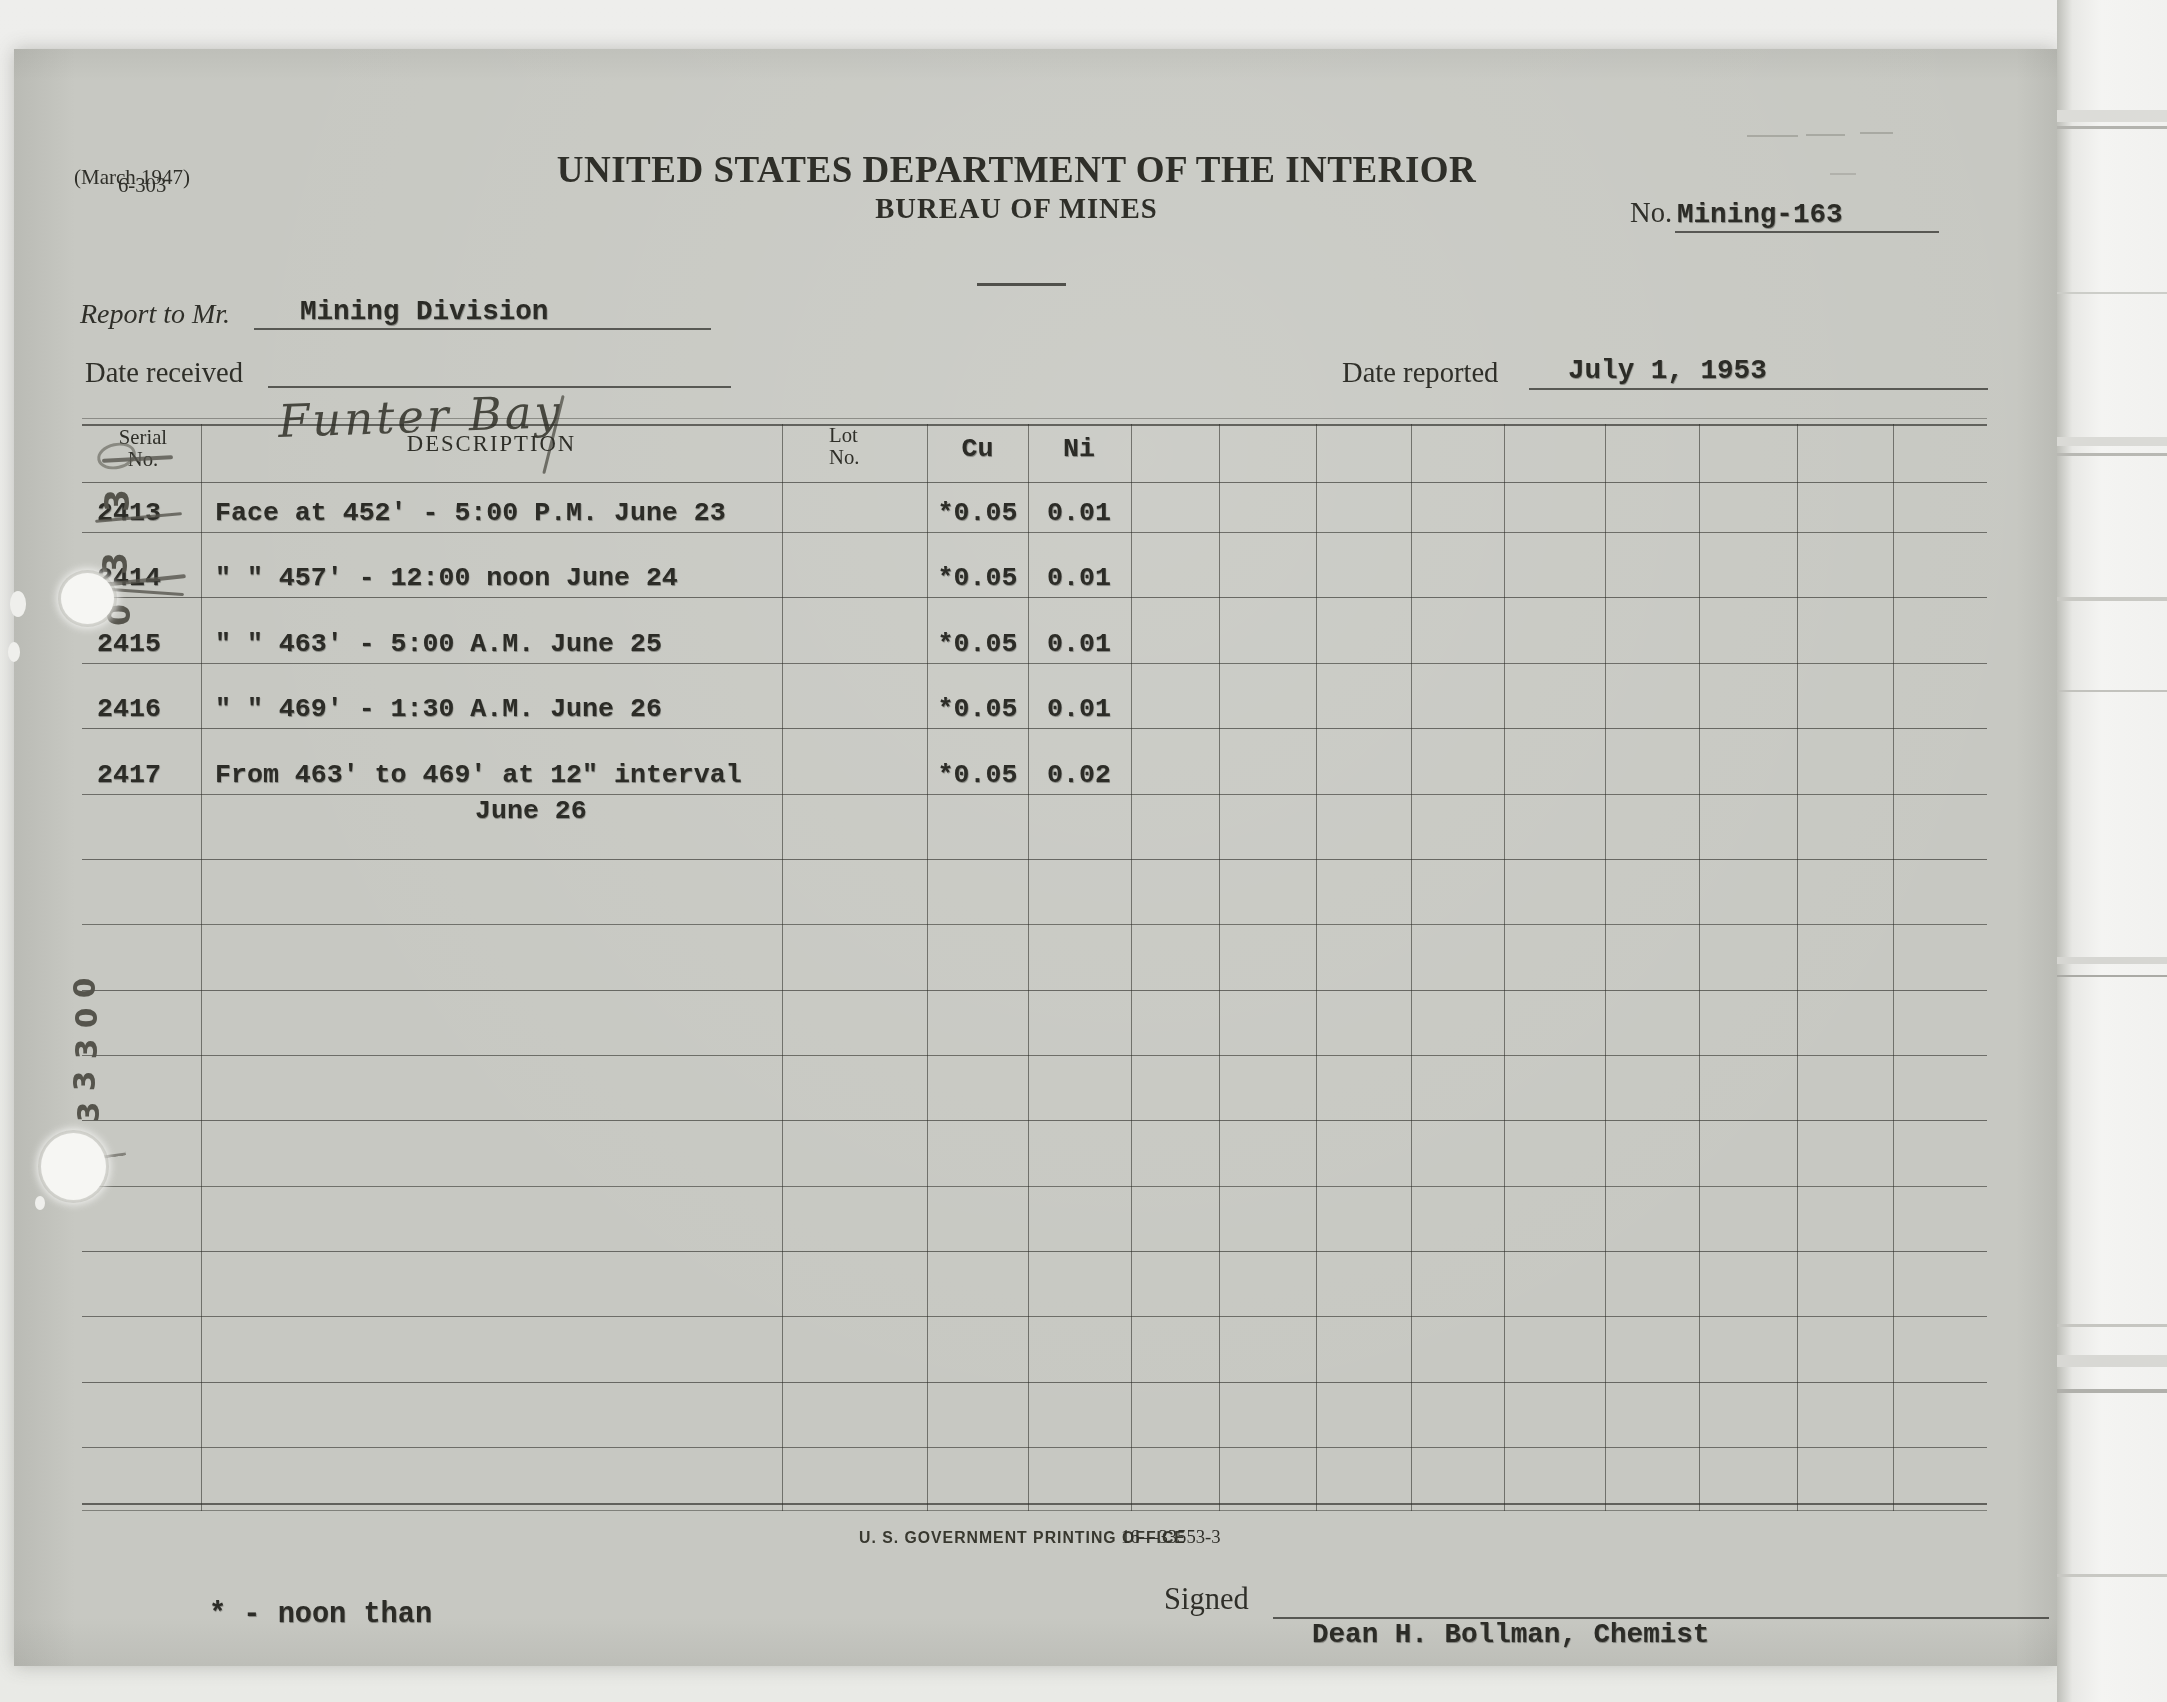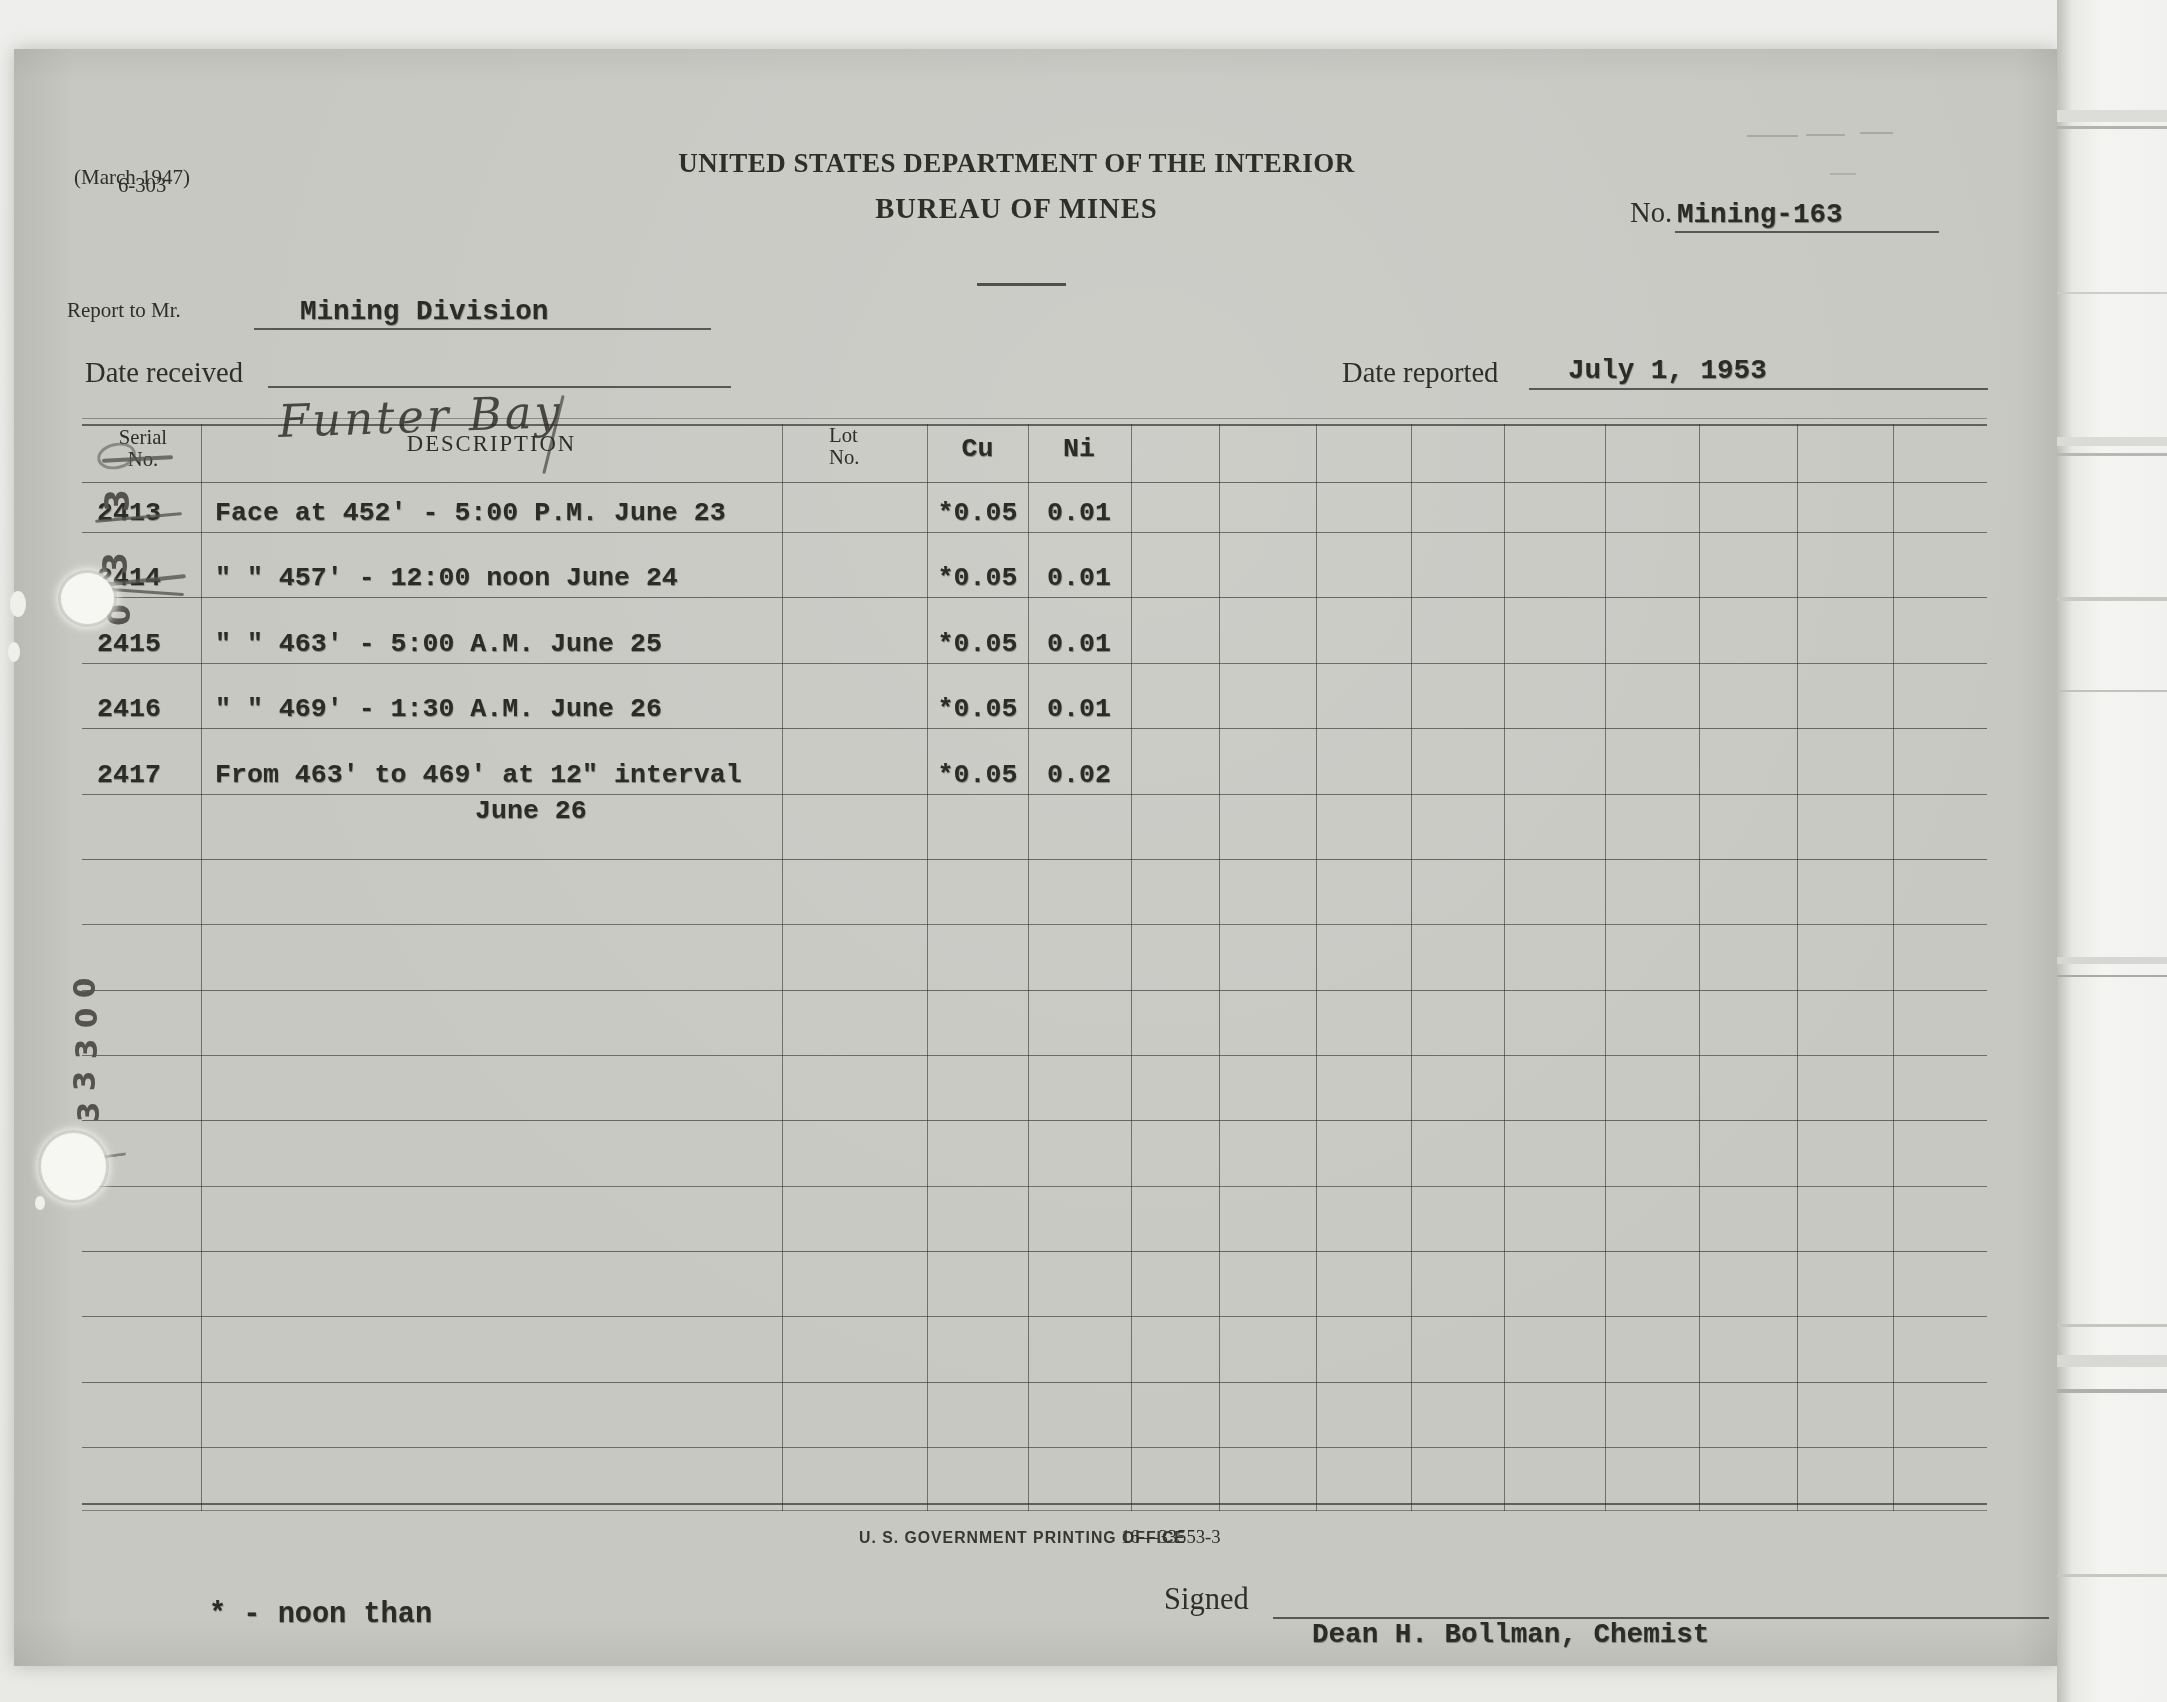--- a/index.html
+++ b/index.html
@@ -47,33 +47,33 @@
 </style>
 </head>
 <body>
 
 <div id="screen">
   <div class="paper"></div>
 
   <div class="t serif" style="left:118px;top:144px;font-size:20.7px;font-weight:400;margin-top:30px;">6-303</div>
   <div class="t serif" style="left:74px;top:165px;font-size:21px;text-align:right;">(March 1947)</div>
 
-  <div class="t serif ctr" style="left:524px;top:148px;width:985px;font-size:27px;font-weight:700;letter-spacing:0.5px;">UNITED STATES DEPARTMENT OF THE INTERIOR</div>
+  <div class="t serif ctr" style="left:524px;top:148px;width:985px;font-size:37px;font-weight:700;letter-spacing:0.5px;">UNITED STATES DEPARTMENT OF THE INTERIOR</div>
   <div class="t serif ctr" style="left:524px;top:193px;width:985px;font-size:28.6px;font-weight:700;letter-spacing:1px;">BUREAU OF MINES</div>
 
   <div class="t serif" style="left:1630px;top:197px;font-size:28.6px;">No.</div>
   <div class="t typed" style="left:1677px;top:199px;font-size:27.6px;">Mining-163</div>
   <div class="underline" style="left:1675px;top:231px;width:264px;"></div>
 
   <div class="scribble" style="left:1747px;top:135px;width:51px;"></div>
   <div class="scribble" style="left:1806px;top:134px;width:39px;"></div>
   <div class="scribble" style="left:1860px;top:132px;width:33px;"></div>
   <div class="scribble" style="left:1830px;top:173px;width:25.6px;opacity:.4;"></div>
 
-  <div class="t serif" style="left:67px;top:298px;font-size:21px;">Report to Mr.</div>
+  <div class="t serif" style="left:80px;top:298px;font-size:28px;font-style:italic;">Report to Mr.</div>
   <div class="t typed" style="left:300px;top:296px;font-size:27.6px;">Mining Division</div>
   <div class="underline" style="left:254px;top:328px;width:457px;"></div>
 
   <div class="mark" style="left:977px;top:283px;width:89px;height:3px;"></div>
 
   <div class="t serif" style="left:85px;top:357px;font-size:28.6px;">Date received</div>
   <div class="underline" style="left:268px;top:386px;width:463px;"></div>
 
   <div class="t serif" style="left:1342px;top:357px;font-size:28.6px;">Date reported</div>
   <div class="t typed" style="left:1568px;top:355px;font-size:27.6px;">July 1, 1953</div>

